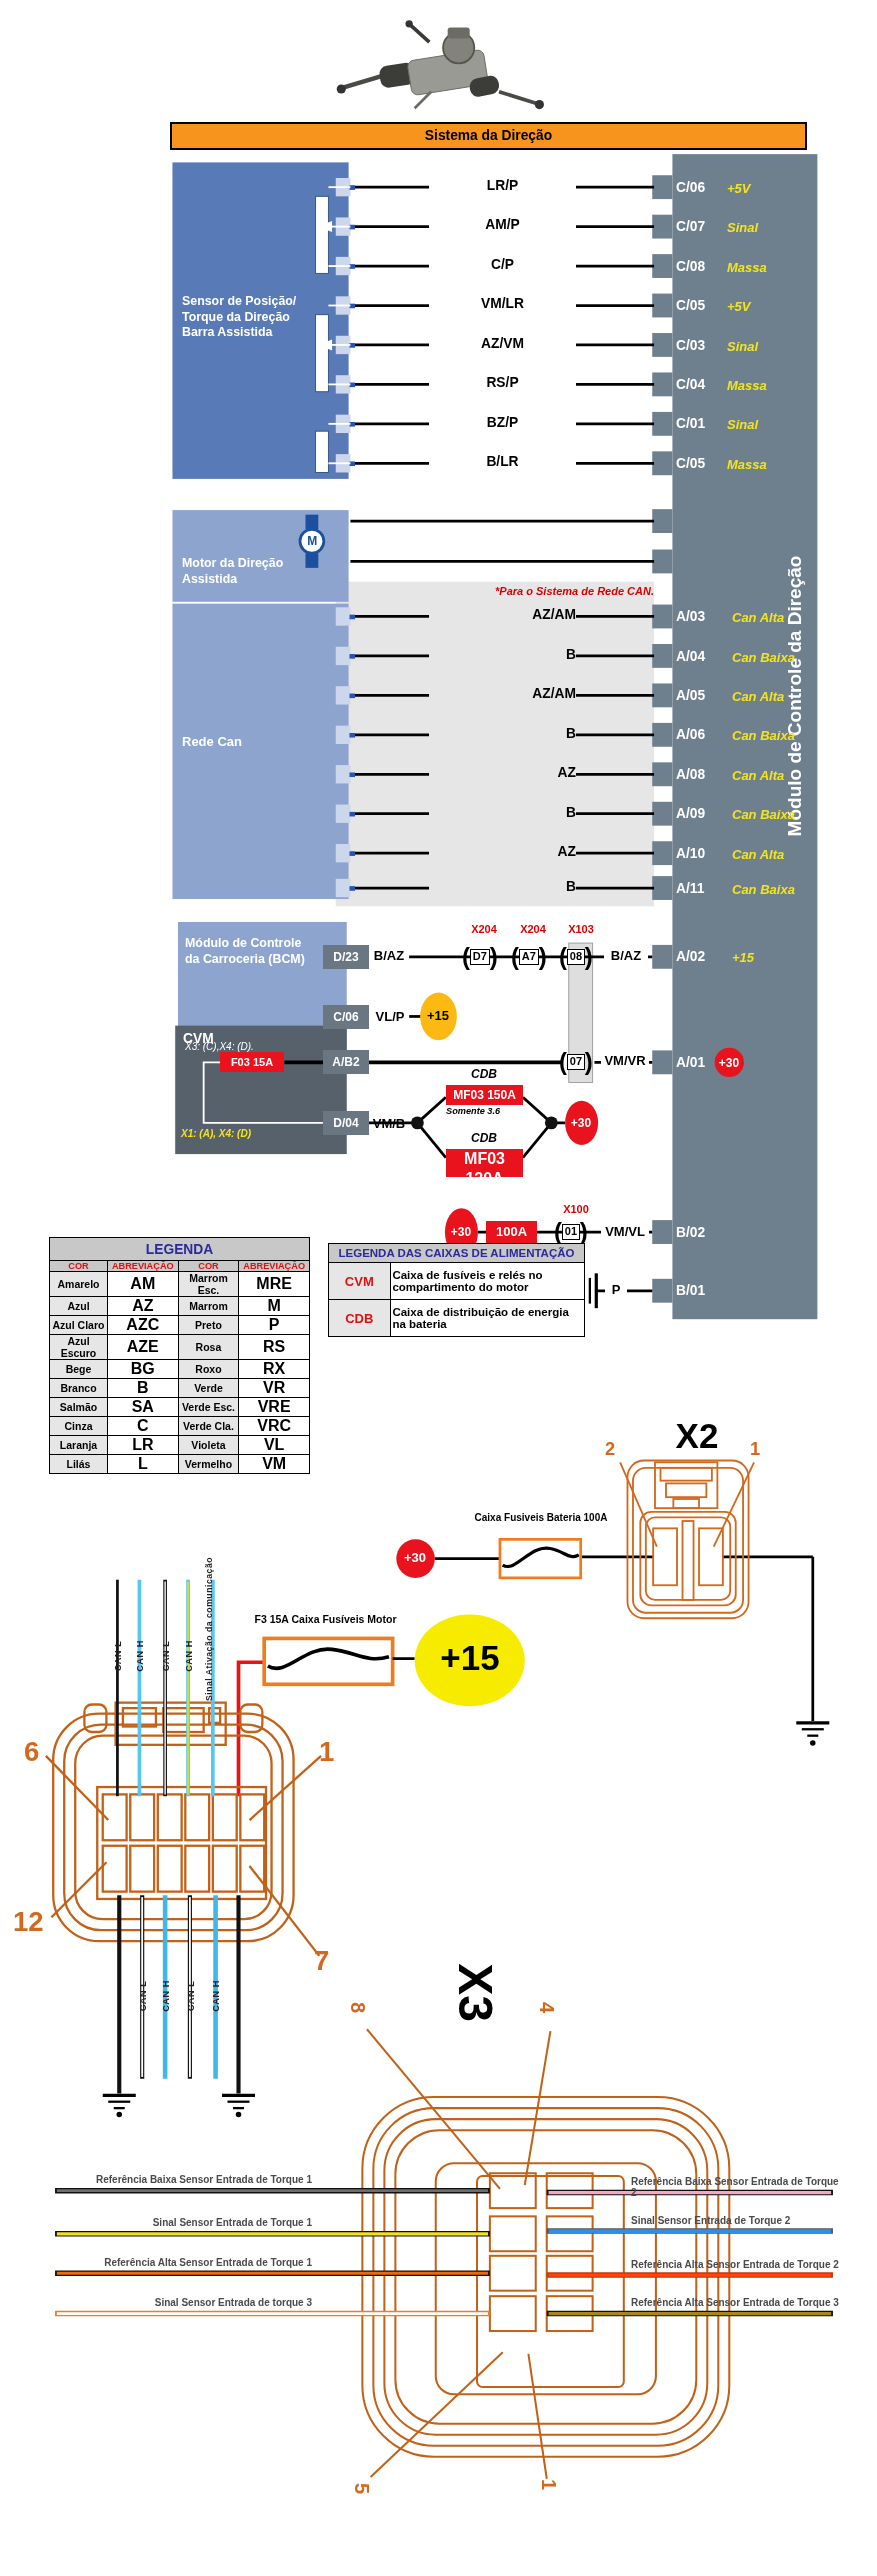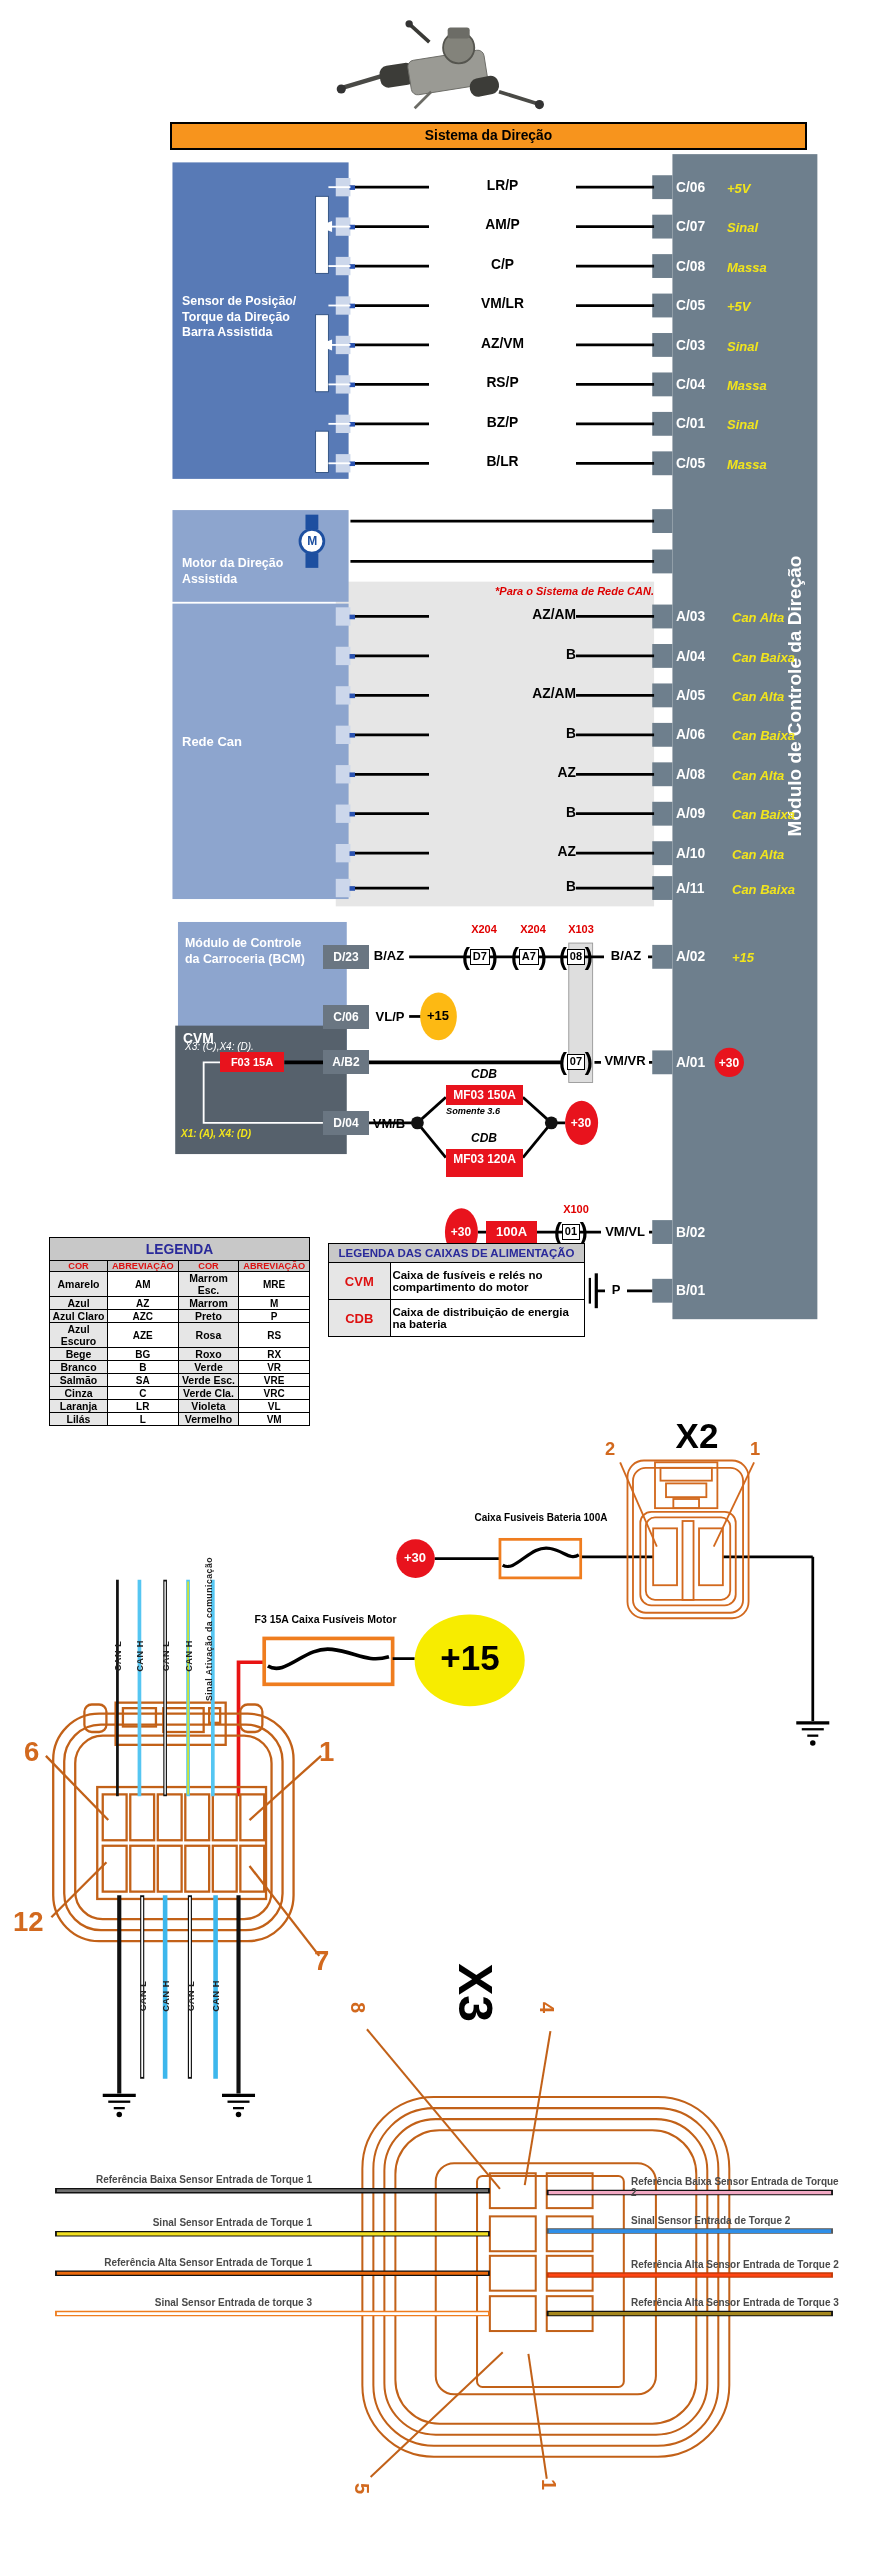--- a/index.html
+++ b/index.html
@@ -24,21 +24,21 @@
   .bubtxt{text-align:center;font-weight:bold;}
   .vrot{transform:rotate(-90deg);transform-origin:center center;}
   .vrot90{transform:rotate(90deg);transform-origin:center center;}
   .wirelab-v{font-weight:bold;font-size:9.2px;color:#222;text-align:center;letter-spacing:0.5px;}
   .x3lab{font-weight:bold;font-size:10px;color:#4a4a4a;}
   table.tbl{position:absolute;z-index:2;border-collapse:collapse;background:#fff;}
   table.tbl td,table.tbl th{border:0.9px solid #000;padding:0 1.8px;}
   .tblhead{background:#c8c8c8;color:#2a2a9a;font-weight:bold;text-align:center;}
   .subhead{background:#c8c8c8;color:#dd1111;font-weight:bold;font-size:9.2px;text-align:center;}
   .cname{background:#e6e6e6;font-weight:bold;font-size:10.5px;text-align:center;}
-  .cabbr{background:#fff;font-weight:bold;font-size:10px;text-align:center;}
+  .cabbr{background:#fff;font-weight:bold;font-size:16px;text-align:center;}
   .codecell{background:#e6e6e6;color:#dd1111;font-weight:bold;text-align:center;}
   .desccell{background:#fff;font-weight:bold;font-size:11.5px;color:#000;padding:1.8px 3.7px;}
   .orange-num{color:#d2691e;font-weight:bold;}
 </style>
 </head>
 <body>
 
 <div id="stage">
 
 <svg id="gfx" width="877" height="2576" viewBox="0 0 956 2808">
@@ -454,21 +454,21 @@
 <div class="abs wlab" style="left:601px;top:1053px;width:48px;font-size:13px;">VM/VR</div>
 <div class="abs pin" style="left:676px;top:1055px;">A/01</div>
 <div class="abs bubtxt" style="left:709px;top:1056px;width:40px;font-size:12px;color:#fff;">+30</div>
 
 <div class="abs tab" style="left:323px;top:1111px;">D/04</div>
 <div class="abs wlab" style="left:367px;top:1116px;width:44px;background:transparent;font-size:13px;">VM/B</div>
 <div class="abs" style="left:462px;top:1067px;width:44px;text-align:center;font-style:italic;font-weight:bold;font-size:12px;">CDB</div>
 <div class="abs redbox" style="left:446px;top:1085px;width:77px;height:20px;font-size:12px;line-height:20px;">MF03 150A</div>
 <div class="abs" style="left:446px;top:1106px;width:77px;text-align:left;font-style:italic;font-weight:bold;font-size:9.2px;">Somente 3.6</div>
 <div class="abs" style="left:462px;top:1131px;width:44px;text-align:center;font-style:italic;font-weight:bold;font-size:12px;">CDB</div>
-<div class="abs redbox" style="left:446px;top:1149px;width:77px;height:28px;font-size:12px;line-height:20px;">MF03 120A</div>
+<div class="abs redbox" style="left:446px;top:1149px;width:77px;height:28px;font-size:16px;line-height:20px;">MF03 120A</div>
 <div class="abs bubtxt" style="left:561px;top:1116px;width:40px;font-size:12px;color:#fff;">+30</div>
 
 <div class="abs bubtxt" style="left:441px;top:1225px;width:40px;font-size:12px;color:#fff;">+30</div>
 <div class="abs redbox" style="left:486px;top:1221px;width:51px;height:22px;font-size:13px;line-height:22px;">100A</div>
 <div class="abs rlab" style="left:555px;top:1203px;">X100</div>
 <div class="abs conn" style="left:554px;top:1220px;">
       <span class="paren">(</span>
       <span class="cbox">01</span>
       <span class="paren">)</span>
     </div>

